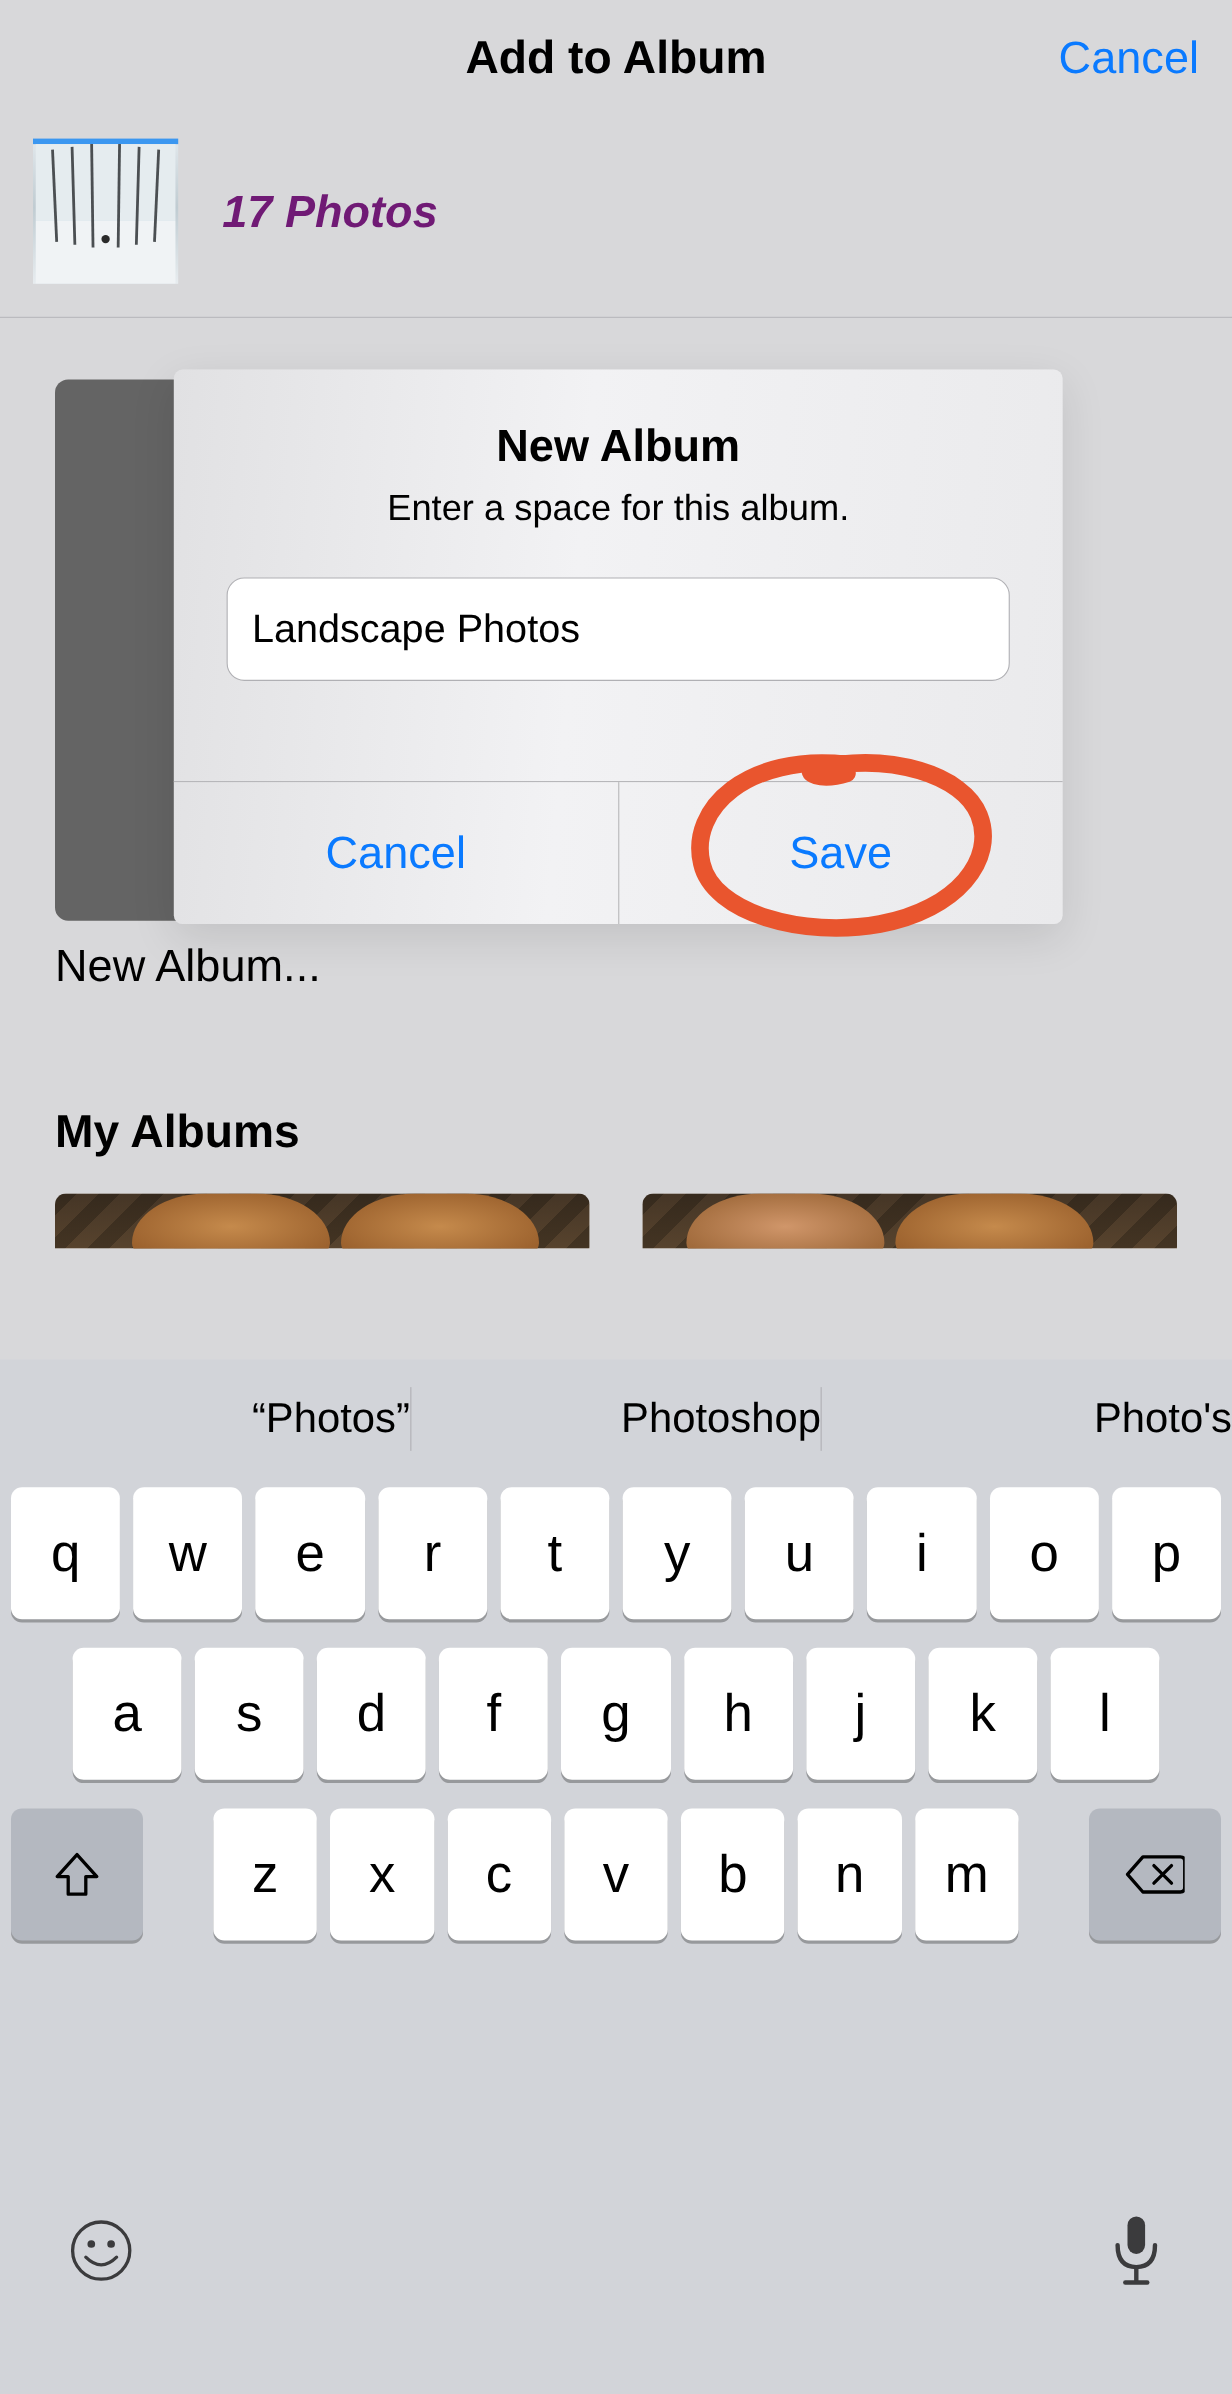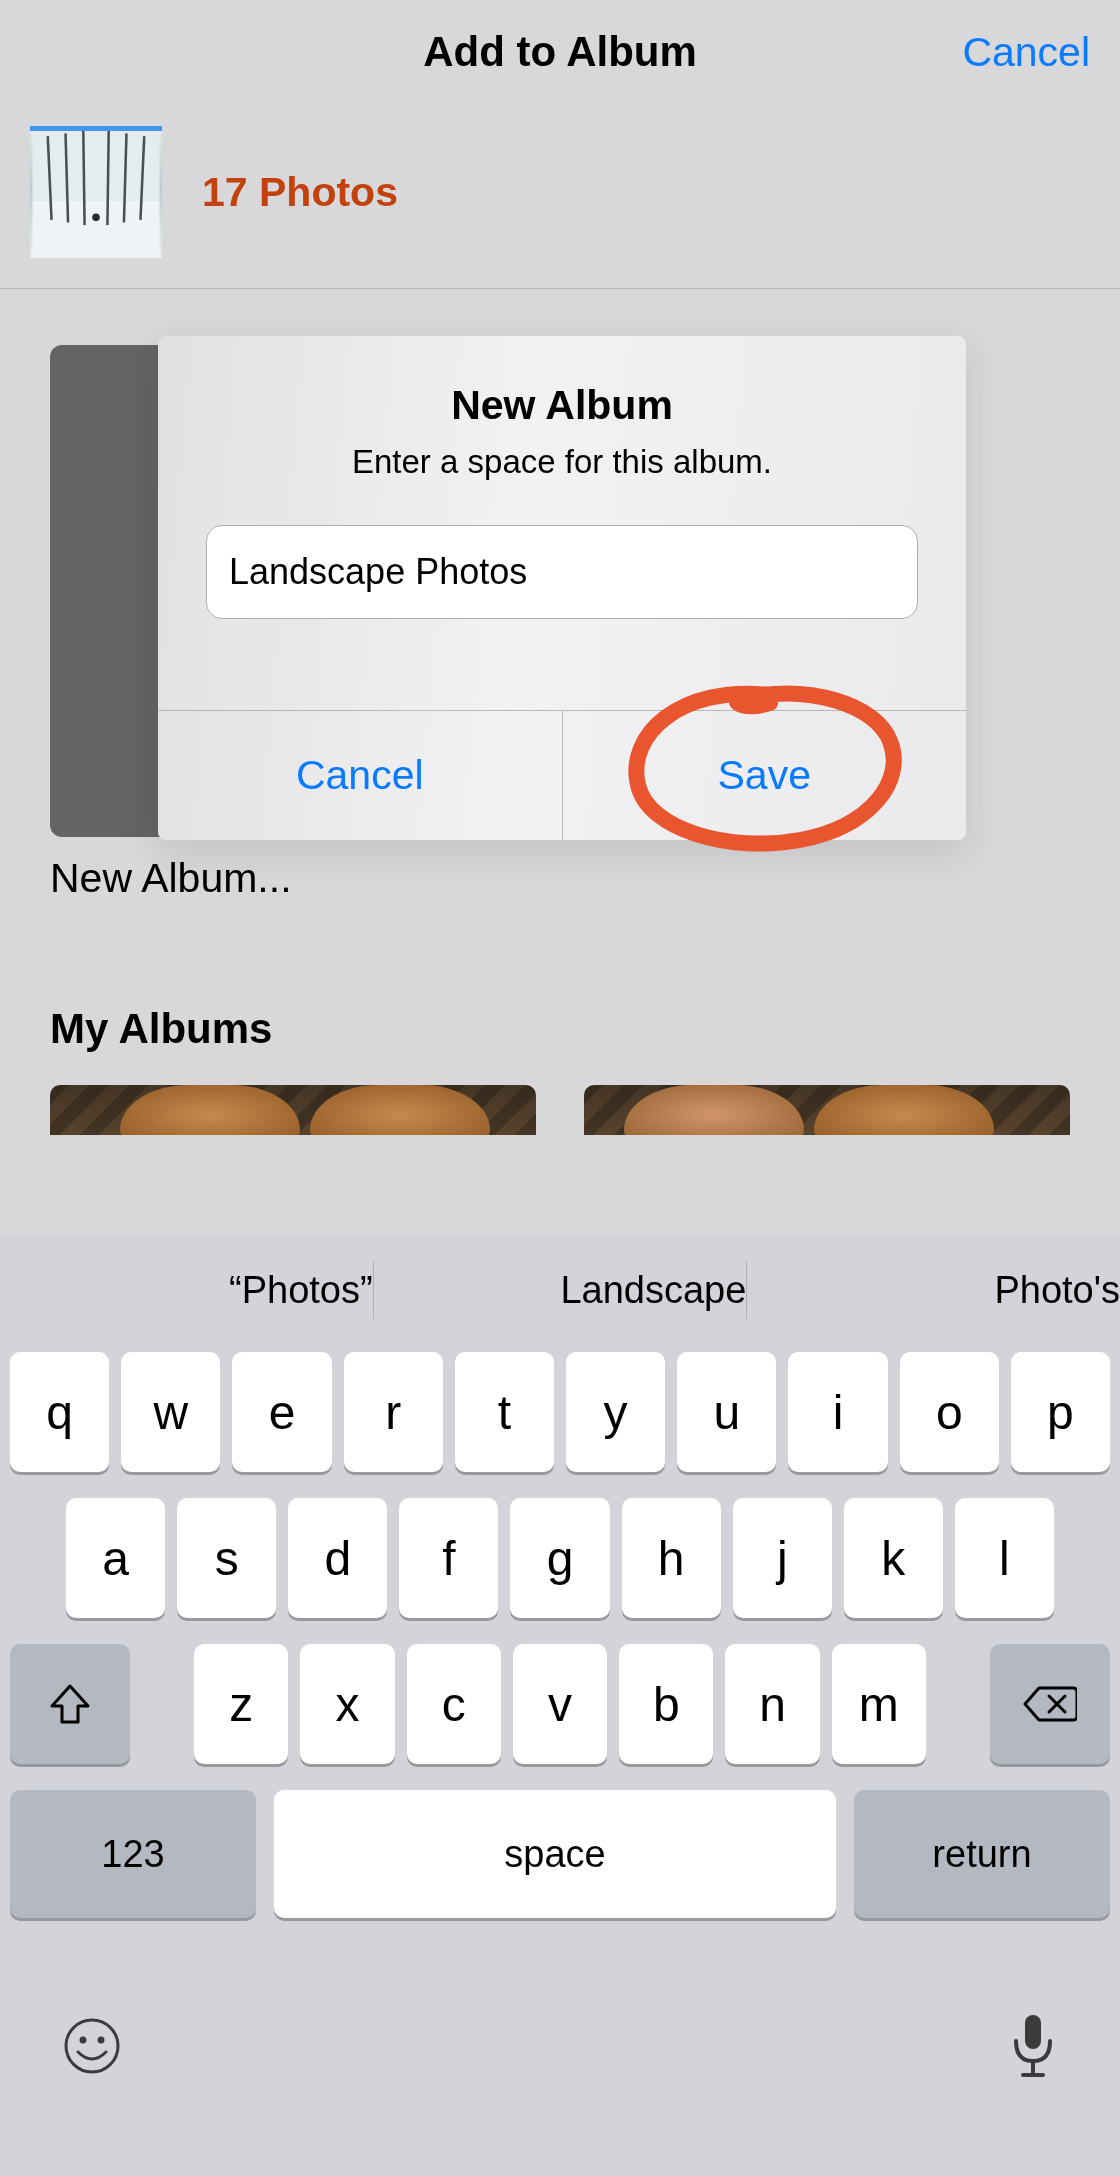--- a/index.html
+++ b/index.html
@@ -53,21 +53,22 @@
     display:flex;
     align-items:center;
     justify-content:center;
     overflow:hidden;
   }
   .thumb svg { width: 100%; height: 100%; }
   .count-text {
     margin-left: 40px;
     font-size: 41px;
     font-weight: 600;
-    color: #c2410c;
+    color: #701a75;
+    font-style: italic;
   }
 
   .divider { height: 1px; background: #b9b9bc; }
 
   
   .content { padding: 0 50px; }
   .new-album-tile {
     margin-top: 56px;
     width: 492px;
     height: 492px;
@@ -290,21 +291,21 @@
 <div class="annot">
   <svg viewBox="0 0 290 170">
     <path d="M 150 10 C 60 0, 6 50, 18 100 C 28 145, 110 168, 180 155 C 250 142, 286 96, 270 56 C 256 20, 190 -2, 120 14 C 110 17, 125 26, 150 18" fill="none" stroke="#e9552e" stroke-width="16" stroke-linecap="round" stroke-linejoin="round"></path>
   </svg>
 </div>
 
 <div class="keyboard">
   <div class="suggest-bar">
     <div class="item">“Photos”</div>
     <div class="sep"></div>
-    <div class="item">Landscape</div>
+    <div class="item">Photoshop</div>
     <div class="sep"></div>
     <div class="item">Photo's</div>
   </div>
 
   <div class="key-rows">
     <div class="krow r1">
       <div class="key">q</div>
       <div class="key">w</div>
       <div class="key">e</div>
       <div class="key">r</div>
@@ -342,25 +343,20 @@
       <div class="key">m</div>
       <div style="width:40px"></div>
       <div class="key func backspace">
         <svg width="54" height="40" viewBox="0 0 54 40">
           <path d="M16 4 L50 4 Q54 4 54 8 L54 32 Q54 36 50 36 L16 36 L2 20 Z" fill="none" stroke="#000" stroke-width="3" stroke-linejoin="round"></path>
           <line x1="26" y1="12" x2="42" y2="28" stroke="#000" stroke-width="3" stroke-linecap="round"></line>
           <line x1="42" y1="12" x2="26" y2="28" stroke="#000" stroke-width="3" stroke-linecap="round"></line>
         </svg>
       </div>
     </div>
-    <div class="krow r4">
-      <div class="key numbers">123</div>
-      <div class="key space-key">space</div>
-      <div class="key return-key">return</div>
-    </div>
   </div>
 
   <div class="kbd-bottom">
     <div>
       <svg width="60" height="60" viewBox="0 0 60 60">
         <circle cx="30" cy="30" r="26" fill="none" stroke="#3b3b3d" stroke-width="3"></circle>
         <circle cx="21" cy="24" r="3.5" fill="#3b3b3d"></circle>
         <circle cx="39" cy="24" r="3.5" fill="#3b3b3d"></circle>
         <path d="M16 36 Q30 50 44 36" fill="none" stroke="#3b3b3d" stroke-width="3" stroke-linecap="round"></path>
       </svg>

